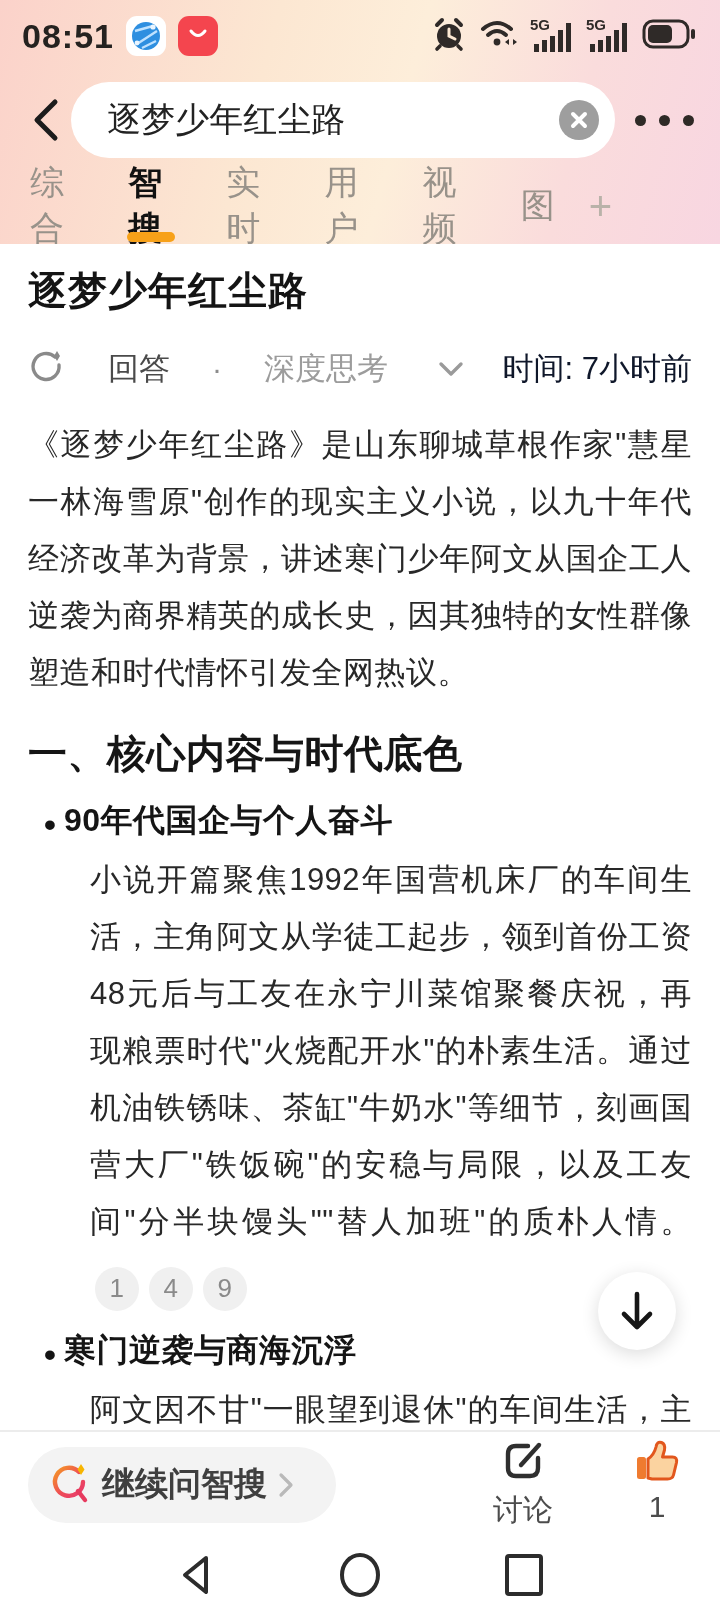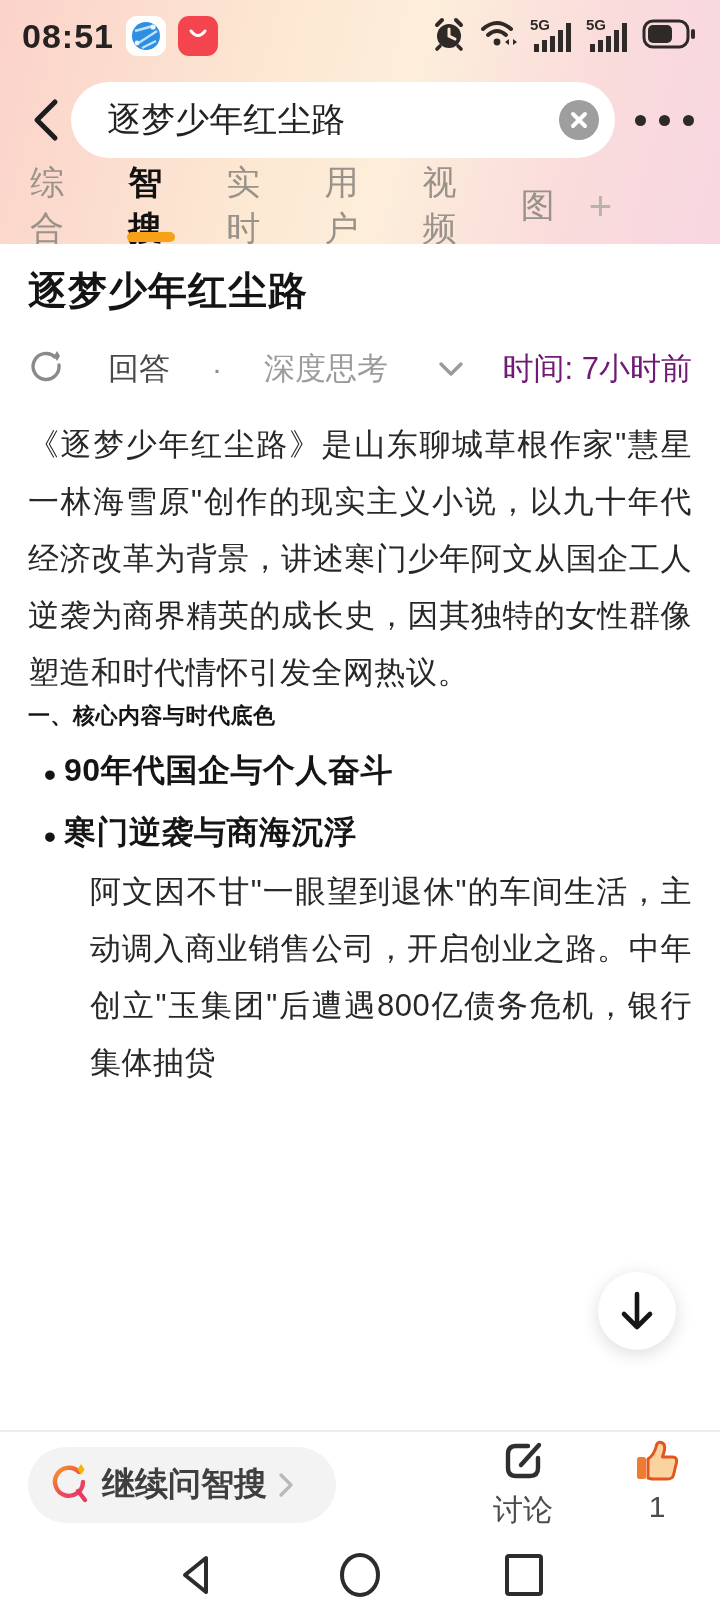--- a/index.html
+++ b/index.html
@@ -46,25 +46,25 @@
   .tab.plus { margin-right:0; color:#b9b2a9; font-size:40px; font-weight:400; margin-left:-18px; }
   
   .content { position:absolute; top:244px; left:0; width:720px; height:1186px;
     background:#fff; padding:20px 28px 0 28px; overflow:hidden; }
   h1.title { font-size:39px; font-weight:700; color:#141414; letter-spacing:1px; }
   .meta { margin-top:30px; display:flex; align-items:center;gap:34px; }
   .meta .lbl1 { font-size:31px; color:#4a4a4a; margin-left:10px; }
   .meta .dot-sep { color:#8c8c8c; margin:0 8px; font-size:30px; }
   .meta .lbl2 { font-size:31px; color:#9c9c9c; }
   .meta .chev { margin-left:14px; display:flex; }
-  .meta .when { margin-left:auto; font-size:31px; color:#701a75; }
+  .meta .when { margin-left:auto; font-size:31px; color:#0f172a; }
   p.body, .b-body { font-size:31px; line-height:57px; color:#282828; text-align:justify;
     letter-spacing:0.5px; }
   p.intro { margin-top:26px; }
-  h2.section { font-size:22px; font-weight:700; color:#151515; letter-spacing:0.5px; }
+  h2.section { margin-top:26px; font-size:39px; font-weight:700; color:#151515; letter-spacing:0.5px; }
   ul.blist { list-style:none; margin-top:6px; }
   ul.blist li { position:relative; padding-left:62px; margin-top:18px; }
   ul.blist li::before { content:"•"; position:absolute; left:16px; top:6px;
     font-size:34px; color:#141414; font-weight:700; }
   .b-title { font-size:32px; font-weight:700; color:#151515; margin-left:-26px;
     letter-spacing:0.5px; margin-bottom:8px; }
   .cite { display:inline-flex; width:44px; height:44px; border-radius:50%; background:#f0f0f0;
     color:#8a8a8a; font-size:26px; align-items:center; justify-content:center;
     margin:0 5px; vertical-align:-8px; }
   
@@ -207,20 +207,22 @@
     <span class="when">时间: 7小时前</span>
   </div>
 
   <p class="body intro">《逐梦少年红尘路》是山东聊城草根作家"慧星一林海雪原"创作的现实主义小说，以九十年代经济改革为背景，讲述寒门少年阿文从国企工人逆袭为商界精英的成长史，因其独特的女性群像塑造和时代情怀引发全网热议。</p>
 
   <h2 class="section">一、核心内容与时代底色</h2>
 
   <ul class="blist">
     <li>
       <div class="b-title">90年代国企与个人奋斗</div>
+      <div class="b-body"><span>小说开篇聚焦1992年国营机床厂的车间生活，主角阿文从学徒工起步，领到首份工资48元后与工友在永宁川菜馆聚餐庆祝，再现粮票时代"火烧配开水"的朴素生活。通过机油铁锈味、茶缸"牛奶水"等细节，刻画国营大厂"铁饭碗"的安稳与局限，以及工友间"分半块馒头""替人加班"的质朴人情。</span><span class="cite">1</span><span class="cite">4</span><span class="cite">9</span>
+      </div>
     </li>
     <li>
       <div class="b-title">寒门逆袭与商海沉浮</div>
       <div class="b-body">阿文因不甘"一眼望到退休"的车间生活，主动调入商业销售公司，开启创业之路。中年创立"玉集团"后遭遇800亿债务危机，银行集体抽贷</div>
     </li>
   </ul>
 </div>
 
 <div class="down-fab">
   <svg width="40" height="44" viewBox="0 0 40 44">

